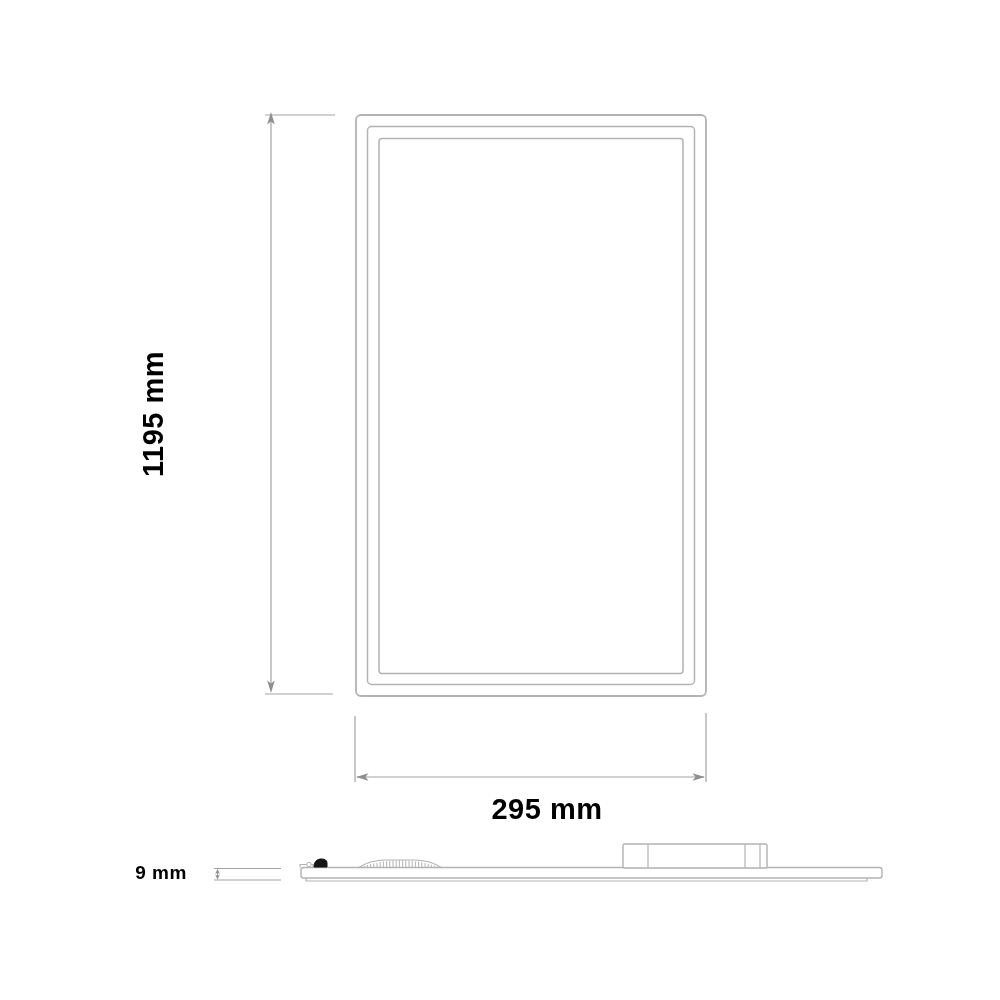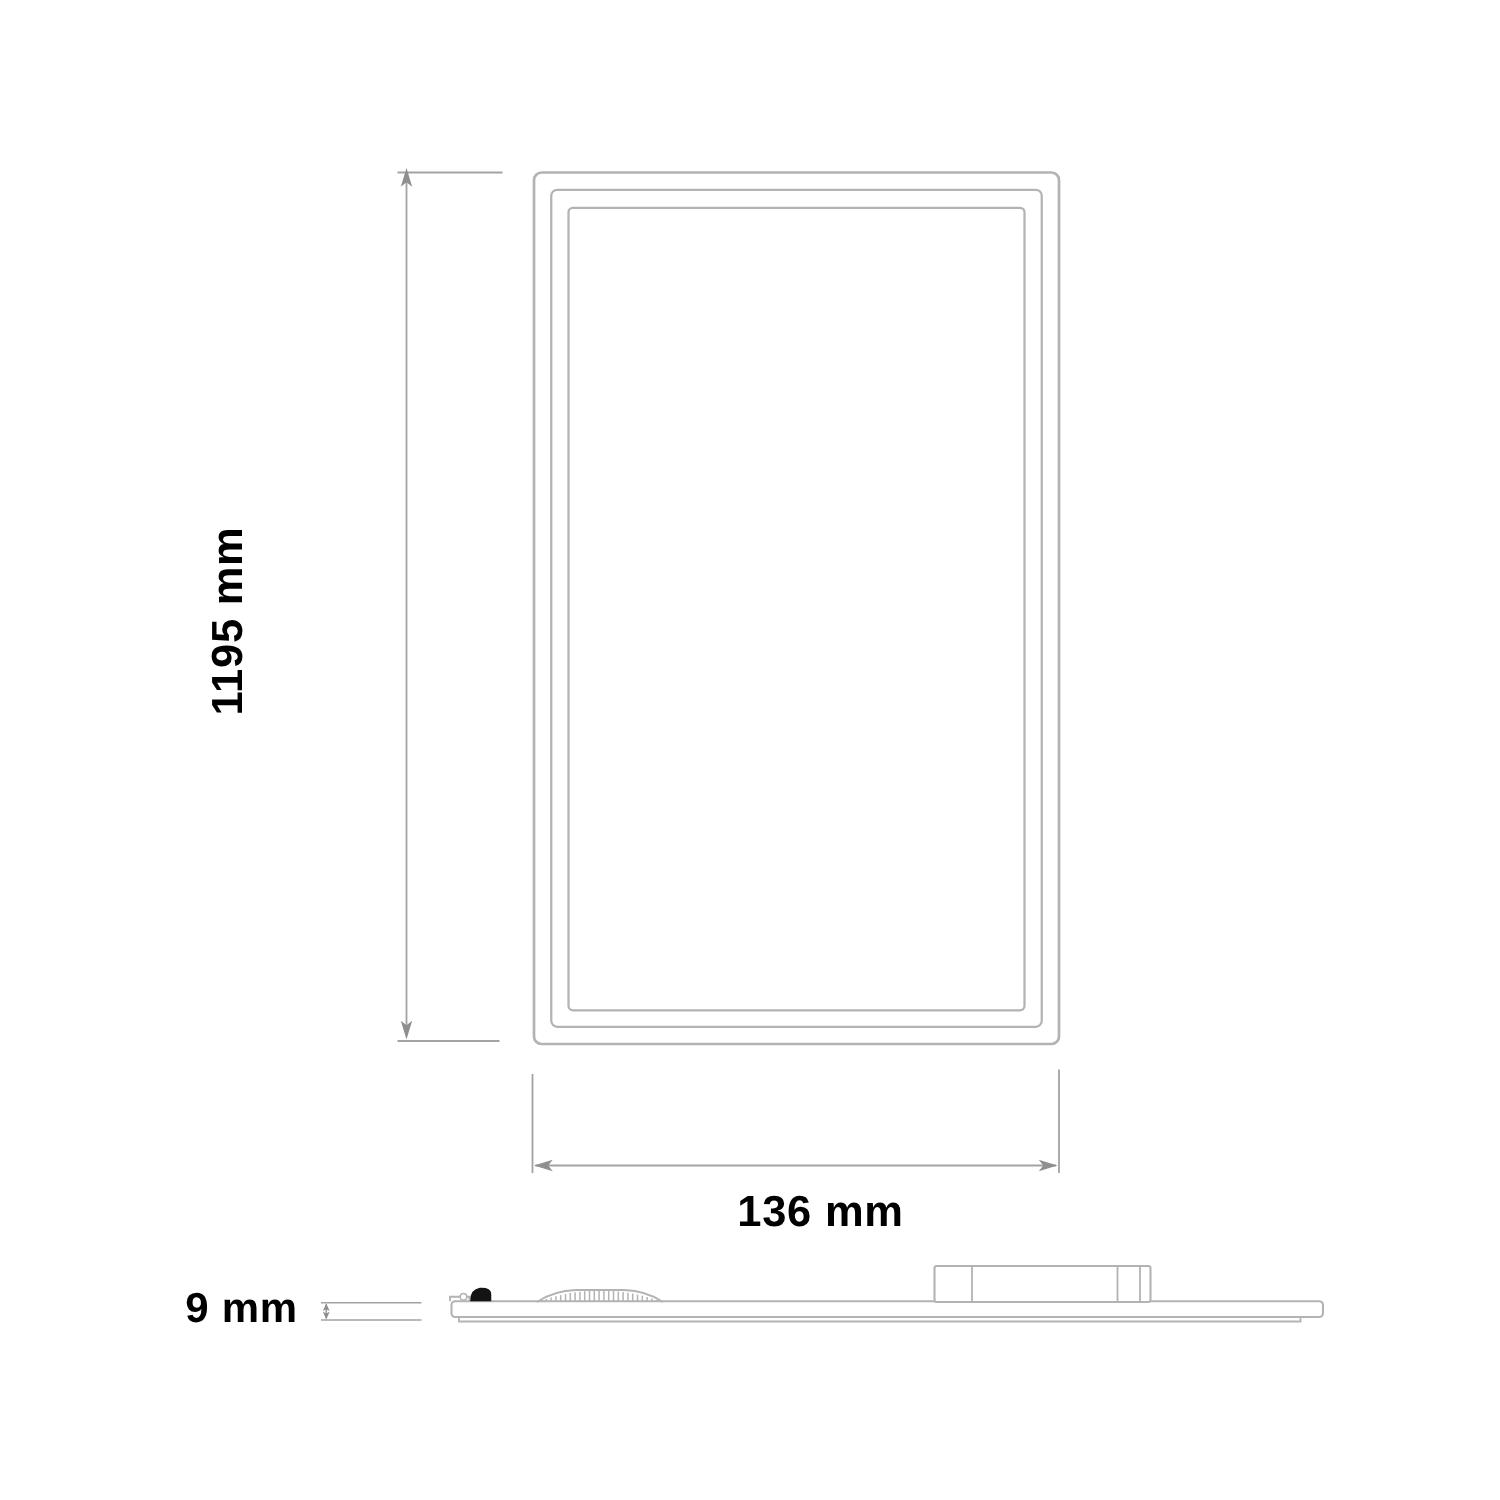--- a/index.html
+++ b/index.html
@@ -25,21 +25,21 @@
     font-weight:700;
     font-size:29px;
     color:var(--text);
     letter-spacing:0.5px;
     white-space:nowrap;
     line-height:1;
   }
   .dim-label.rot{
     transform:translate(-50%,-50%) rotate(-90deg);
   }
-  .dim-label.small{font-size:28px;}
+  .dim-label.small{font-size:19px;}
 </style>
 </head>
 <body>
 
 <div class="canvas">
 
   <svg class="drawing" width="1000" height="1000" viewBox="0 0 1000 1000">
 
     <g fill="none">
       <rect x="356" y="115" width="350" height="581" rx="5" stroke="var(--line)" stroke-width="1.8"></rect>
@@ -114,16 +114,16 @@
       <line x1="214" y1="868.5" x2="281" y2="868.5" stroke="var(--dim)" stroke-width="1.1"></line>
       <line x1="214" y1="880" x2="281" y2="880" stroke="var(--dim)" stroke-width="1.1"></line>
       <line x1="217.5" y1="869.5" x2="217.5" y2="879" stroke="var(--dim)" stroke-width="1.1"></line>
       <polygon points="217.5,869 215.2,874 217.5,872.8 219.8,874" fill="var(--arrow)"></polygon>
       <polygon points="217.5,879.5 215.2,874.5 217.5,875.7 219.8,874.5" fill="var(--arrow)"></polygon>
     </g>
   </svg>
 
   <div class="dim-label rot" style="left:153px; top:414px;">1195 mm</div>
 
-  <div class="dim-label" style="left:547px; top:809px;">136 mm</div>
+  <div class="dim-label" style="left:547px; top:809px;">295 mm</div>
 
   <div class="dim-label small" style="left:161px; top:872px;">9 mm</div>
 </div>
 
 </body></html>

